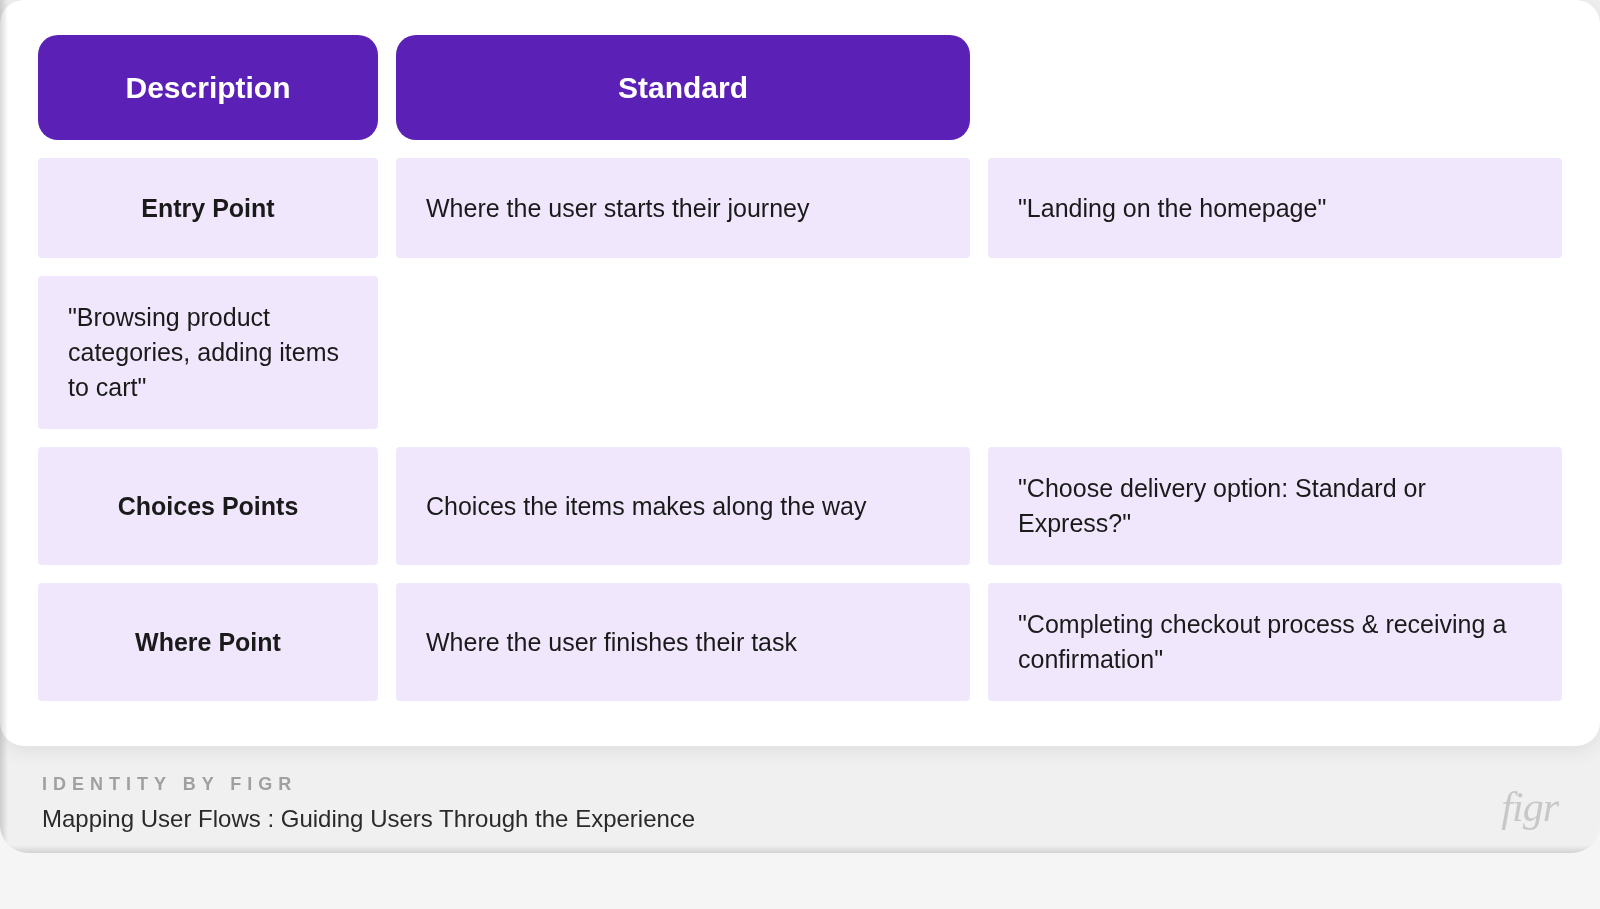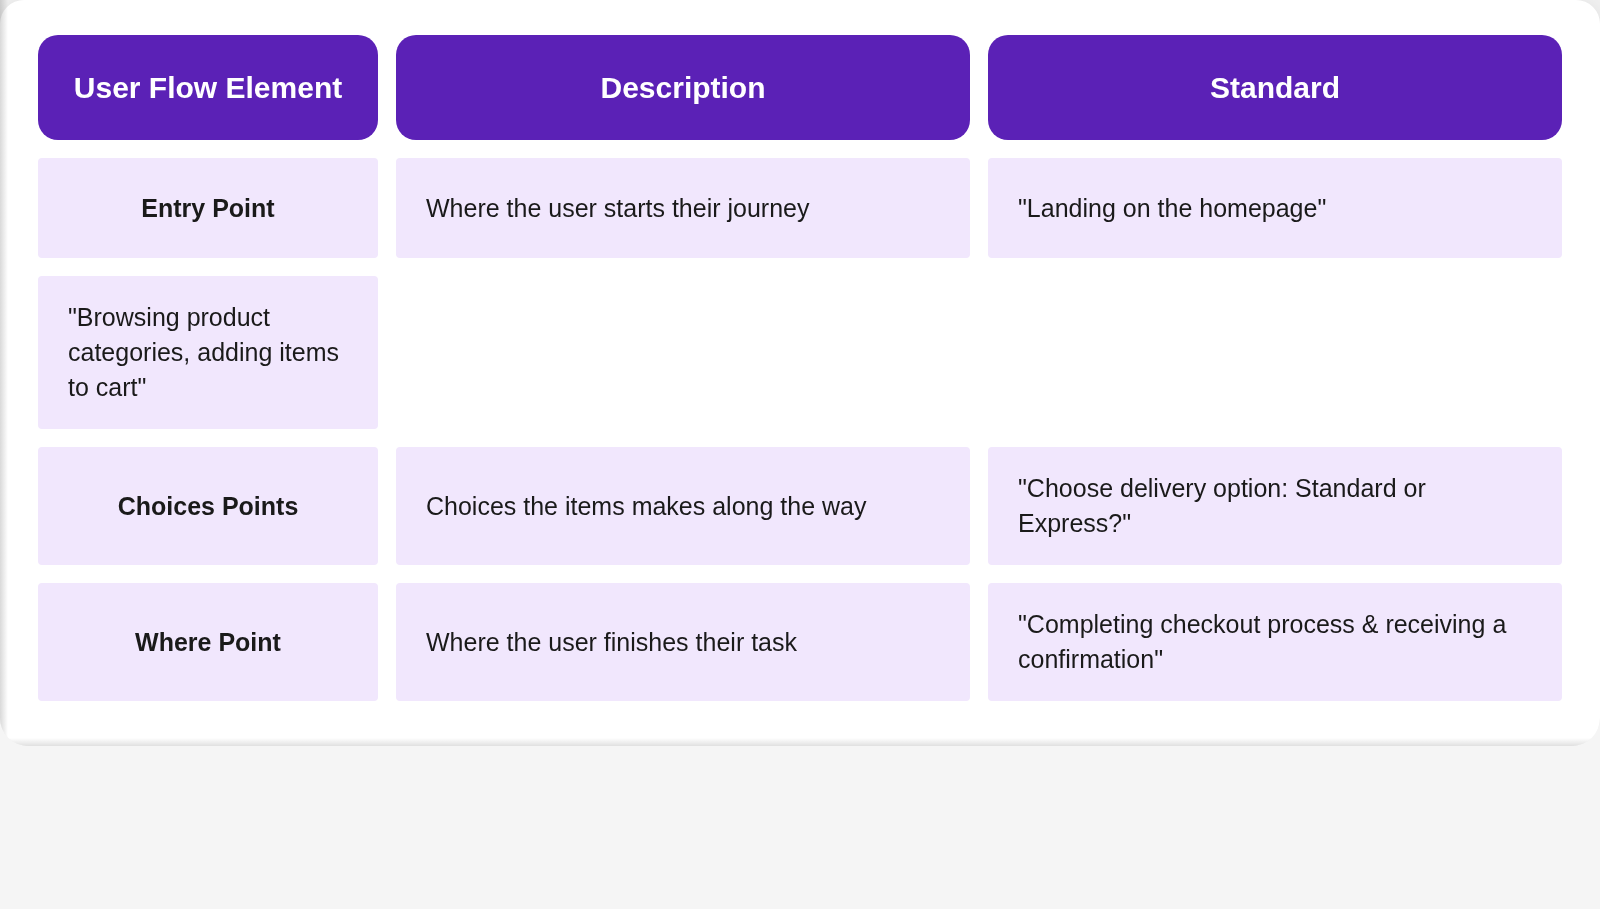--- a/index.html
+++ b/index.html
@@ -135,21 +135,20 @@
     }
   </style>
 </head>
 <body>
 
 <div class="outer">
   <div class="card">
     <div class="table-container">
 
       <div class="row">
-        <div class="header-cell col1">User Flow Element</div>
         <div class="header-cell">Description</div>
         <div class="header-cell">Standard</div>
       </div>
 
       <div class="row">
         <div class="body-cell col1">Entry Point</div>
         <div class="body-cell">Where the user starts their journey</div>
         <div class="body-cell">"Landing on the homepage"</div>
       </div>
 
@@ -165,16 +164,21 @@
 
       <div class="row">
         <div class="body-cell col1">Where Point</div>
         <div class="body-cell">Where the user finishes their task</div>
         <div class="body-cell">"Completing checkout process &amp; receiving a confirmation"</div>
       </div>
 
     </div>
   </div>
 
+  <div class="footer">
+    <div class="footer-kicker">IDENTITY BY FIGR</div>
+    <div class="footer-title">Mapping User Flows : Guiding Users Through the Experience</div>
+    <div class="logo">figr</div>
+  </div>
 
   <div class="edge-shadow-left"></div>
   <div class="edge-shadow-bottom"></div>
 </div>
 
 </body></html>

